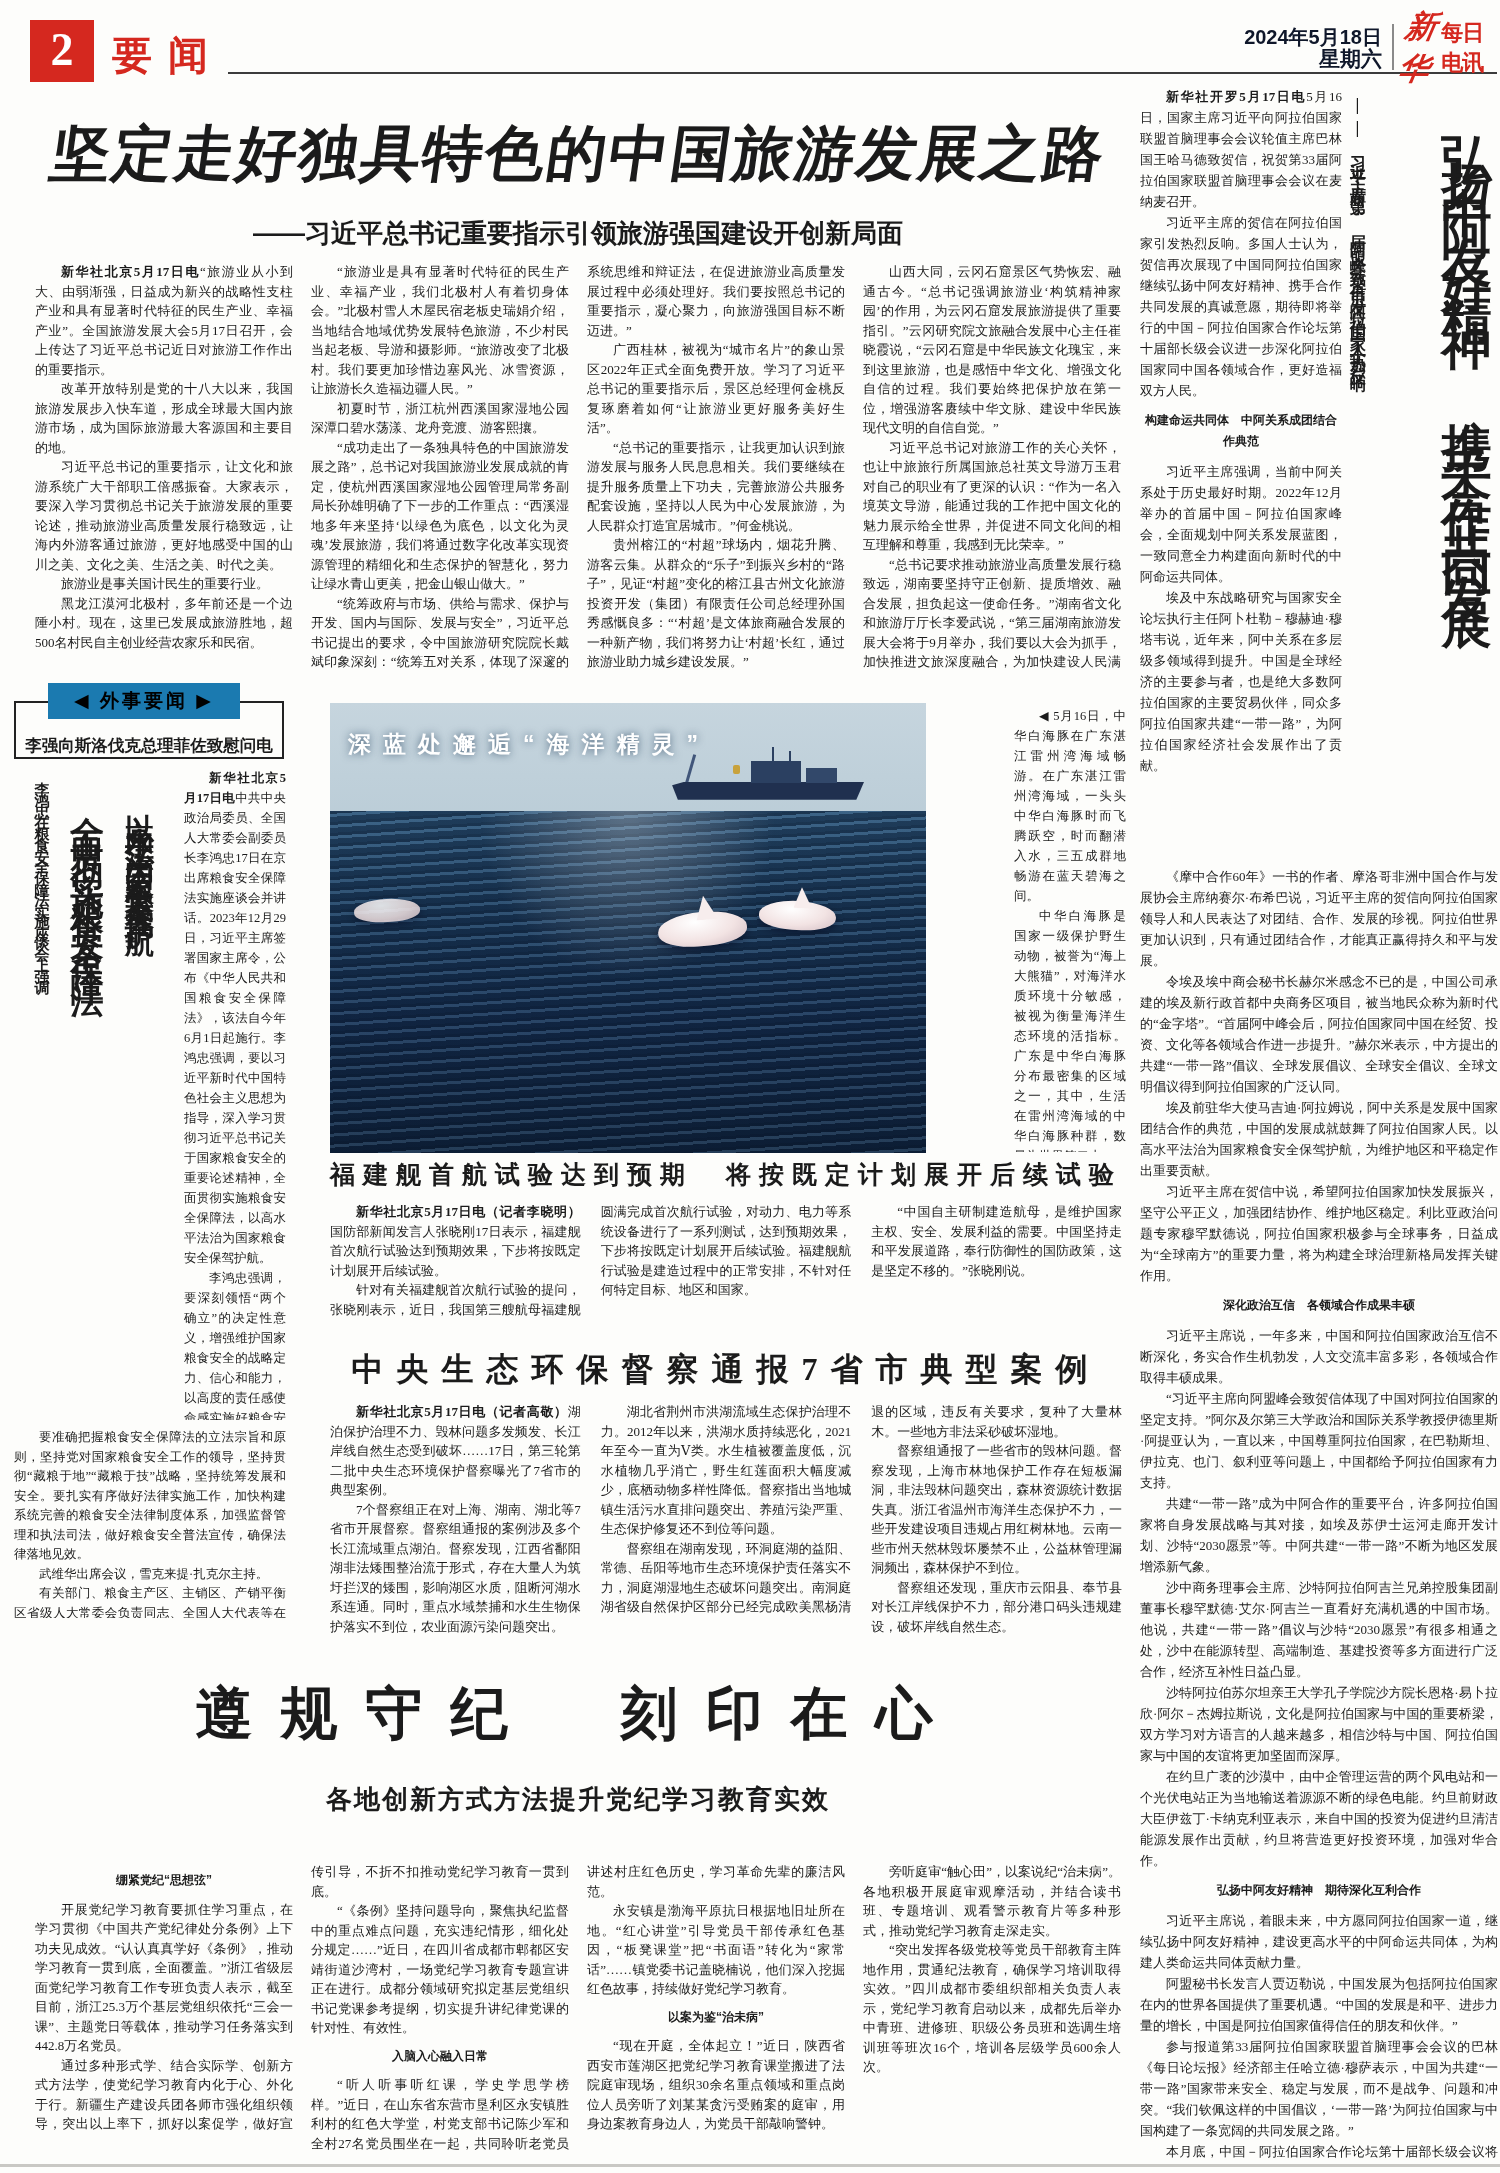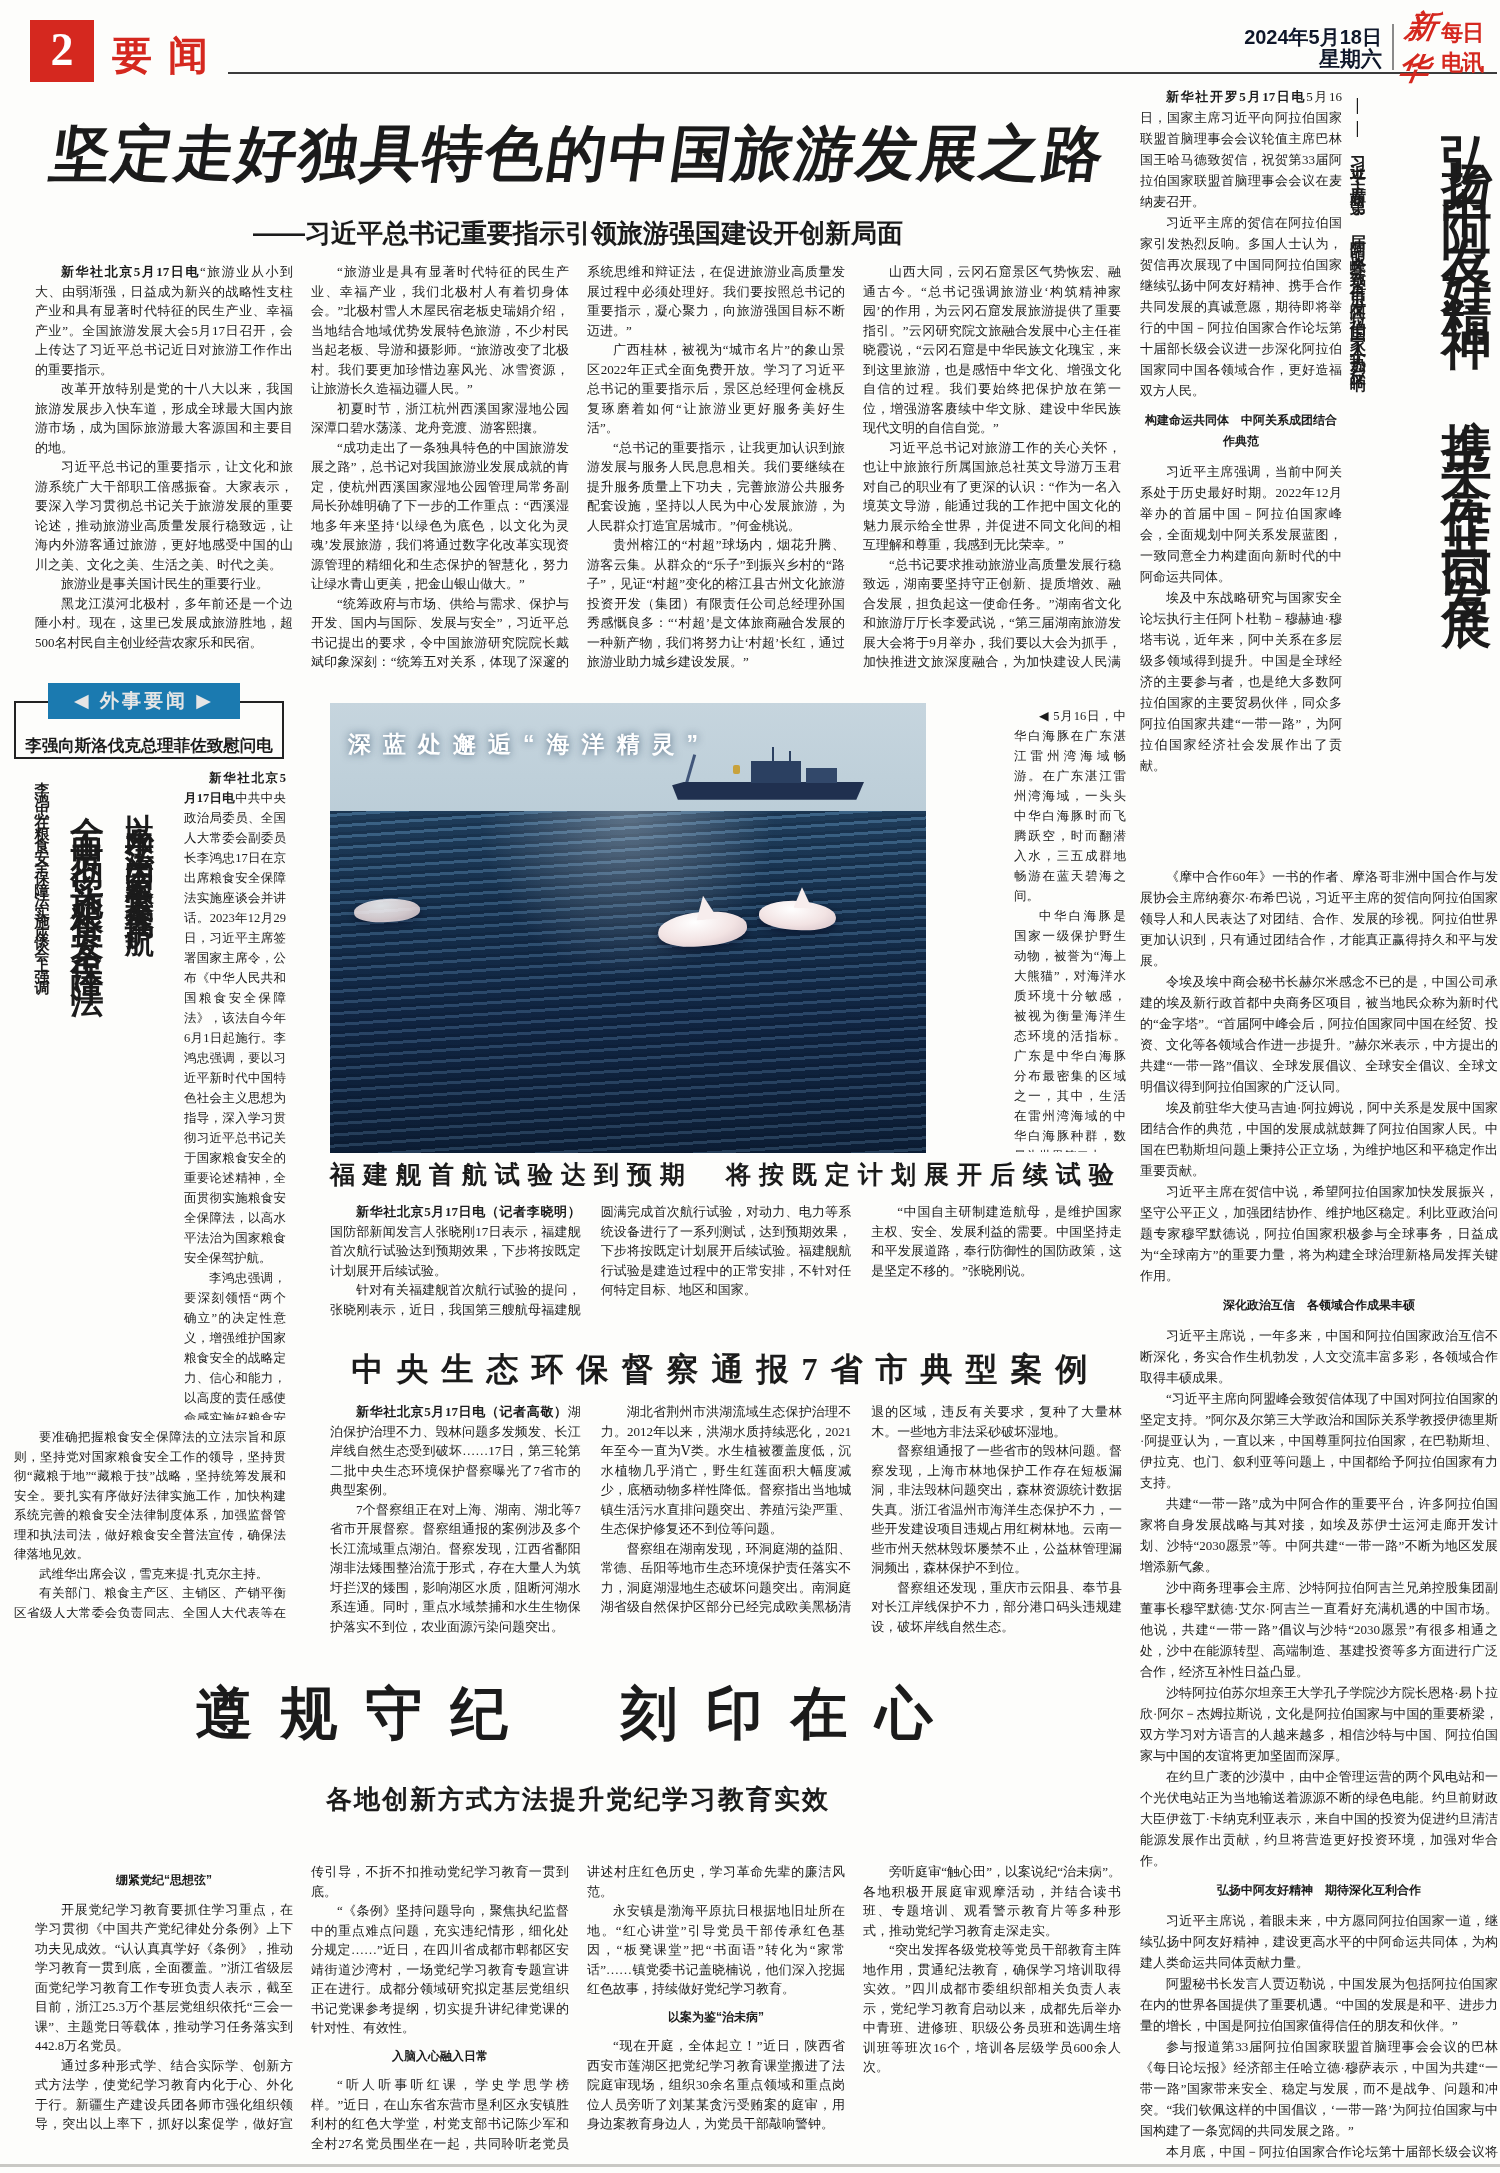--- a/index.html
+++ b/index.html
@@ -31,21 +31,21 @@
   .paper-rest{font-size:22px;font-weight:900;font-family:"Liberation Sans","DejaVu Sans",sans-serif;letter-spacing:-1px;}
 
   
   .lead-headline{left:35px;top:114px;width:1086px;text-align:center;}
   .lead-headline span{display:inline-block;font-size:60px;font-weight:900;letter-spacing:2px;transform:skewX(-8deg);}
   .lead-subhead{left:35px;top:216px;width:1086px;text-align:center;font-weight:bold;font-size:26px;
                 font-family:"Liberation Sans","DejaVu Sans",sans-serif;}
   .lead-body{left:35px;top:262px;width:1086px;height:412px;}
 
   
-  .fa-banner{left:48px;top:683px;width:192px;height:36px;background:#1b7ab0;color:#e5e5e5;
+  .fa-banner{left:48px;top:683px;width:192px;height:36px;background:#1b7ab0;color:#000000;
              font-family:"Liberation Sans","DejaVu Sans",sans-serif;font-weight:bold;font-size:19px;
              line-height:36px;text-align:center;letter-spacing:3px;z-index:3;}
   .fa-box{left:14px;top:701px;width:270px;height:58px;border:2px solid #222;box-sizing:border-box;}
   .fa-box-title{margin-top:32px;text-align:center;font-weight:bold;font-size:16.5px;}
 
   
   .grain-kicker{left:32px;top:770px;height:500px;font-size:15px;letter-spacing:11px;font-weight:bold;}
   .grain-h2{left:64px;top:790px;height:622px;width:46px;font-size:33px;line-height:46px;font-weight:900;letter-spacing:14px;}
   .grain-h1{left:120px;top:790px;height:618px;width:40px;font-size:29px;line-height:40px;font-weight:900;letter-spacing:7px;}
   .grain-narrow{left:184px;top:768px;width:102px;height:652px;font-size:12.5px;line-height:20px;}
@@ -227,21 +227,21 @@
       <p>习近平主席的贺信在阿拉伯国家引发热烈反响。多国人士认为，贺信再次展现了中国同阿拉伯国家继续弘扬中阿友好精神、携手合作共同发展的真诚意愿，期待即将举行的中国－阿拉伯国家合作论坛第十届部长级会议进一步深化阿拉伯国家同中国各领域合作，更好造福双方人民。</p>
       <div class="flow-sub">构建命运共同体　中阿关系成团结合作典范</div>
       <p>习近平主席强调，当前中阿关系处于历史最好时期。2022年12月举办的首届中国－阿拉伯国家峰会，全面规划中阿关系发展蓝图，一致同意全力构建面向新时代的中阿命运共同体。</p>
       <p>埃及中东战略研究与国家安全论坛执行主任阿卜杜勒－穆赫迪·穆塔韦说，近年来，阿中关系在多层级多领域得到提升。中国是全球经济的主要参与者，也是绝大多数阿拉伯国家的主要贸易伙伴，同众多阿拉伯国家共建“一带一路”，为阿拉伯国家经济社会发展作出了贡献。</p>
     </div>
   <div class="abs vert arab-kicker">——习近平主席向第33届阿盟峰会致贺信引发阿拉伯国家人士热烈反响</div>
   <div class="abs vert arab-headline">弘扬中阿友好精神　携手合作共同发展</div>
   <div class="abs arab-wide txt clip">
       <p>《摩中合作60年》一书的作者、摩洛哥非洲中国合作与发展协会主席纳赛尔·布希巴说，习近平主席的贺信向阿拉伯国家领导人和人民表达了对团结、合作、发展的珍视。阿拉伯世界更加认识到，只有通过团结合作，才能真正赢得持久和平与发展。</p>
       <p>令埃及埃中商会秘书长赫尔米感念不已的是，中国公司承建的埃及新行政首都中央商务区项目，被当地民众称为新时代的“金字塔”。“首届阿中峰会后，阿拉伯国家同中国在经贸、投资、文化等各领域合作进一步提升。”赫尔米表示，中方提出的共建“一带一路”倡议、全球发展倡议、全球安全倡议、全球文明倡议得到阿拉伯国家的广泛认同。</p>
-      <p>埃及前驻华大使马吉迪·阿拉姆说，阿中关系是发展中国家团结合作的典范，中国的发展成就鼓舞了阿拉伯国家人民。中国在巴勒斯坦问题上秉持公正立场，为维护地区和平稳定作出重要贡献。</p>
+      <p>埃及前驻华大使马吉迪·阿拉姆说，阿中关系是发展中国家团结合作的典范，中国的发展成就鼓舞了阿拉伯国家人民。以高水平法治为国家粮食安全保驾护航，为维护地区和平稳定作出重要贡献。</p>
       <p>习近平主席在贺信中说，希望阿拉伯国家加快发展振兴，坚守公平正义，加强团结协作、维护地区稳定。利比亚政治问题专家穆罕默德说，阿拉伯国家积极参与全球事务，日益成为“全球南方”的重要力量，将为构建全球治理新格局发挥关键作用。</p>
       <div class="flow-sub">深化政治互信　各领域合作成果丰硕</div>
       <p>习近平主席说，一年多来，中国和阿拉伯国家政治互信不断深化，务实合作生机勃发，人文交流丰富多彩，各领域合作取得丰硕成果。</p>
       <p>“习近平主席向阿盟峰会致贺信体现了中国对阿拉伯国家的坚定支持。”阿尔及尔第三大学政治和国际关系学教授伊德里斯·阿提亚认为，一直以来，中国尊重阿拉伯国家，在巴勒斯坦、伊拉克、也门、叙利亚等问题上，中国都给予阿拉伯国家有力支持。</p>
       <p>共建“一带一路”成为中阿合作的重要平台，许多阿拉伯国家将自身发展战略与其对接，如埃及苏伊士运河走廊开发计划、沙特“2030愿景”等。中阿共建“一带一路”不断为地区发展增添新气象。</p>
       <p>沙中商务理事会主席、沙特阿拉伯阿吉兰兄弟控股集团副董事长穆罕默德·艾尔·阿吉兰一直看好充满机遇的中国市场。他说，共建“一带一路”倡议与沙特“2030愿景”有很多相通之处，沙中在能源转型、高端制造、基建投资等多方面进行广泛合作，经济互补性日益凸显。</p>
       <p>沙特阿拉伯苏尔坦亲王大学孔子学院沙方院长恩格·易卜拉欣·阿尔－杰姆拉斯说，文化是阿拉伯国家与中国的重要桥梁，双方学习对方语言的人越来越多，相信沙特与中国、阿拉伯国家与中国的友谊将更加坚固而深厚。</p>
       <p>在约旦广袤的沙漠中，由中企管理运营的两个风电站和一个光伏电站正为当地输送着源源不断的绿色电能。约旦前财政大臣伊兹丁·卡纳克利亚表示，来自中国的投资为促进约旦清洁能源发展作出贡献，约旦将营造更好投资环境，加强对华合作。</p>
       <div class="flow-sub">弘扬中阿友好精神　期待深化互利合作</div>
       <p>习近平主席说，着眼未来，中方愿同阿拉伯国家一道，继续弘扬中阿友好精神，建设更高水平的中阿命运共同体，为构建人类命运共同体贡献力量。</p>

